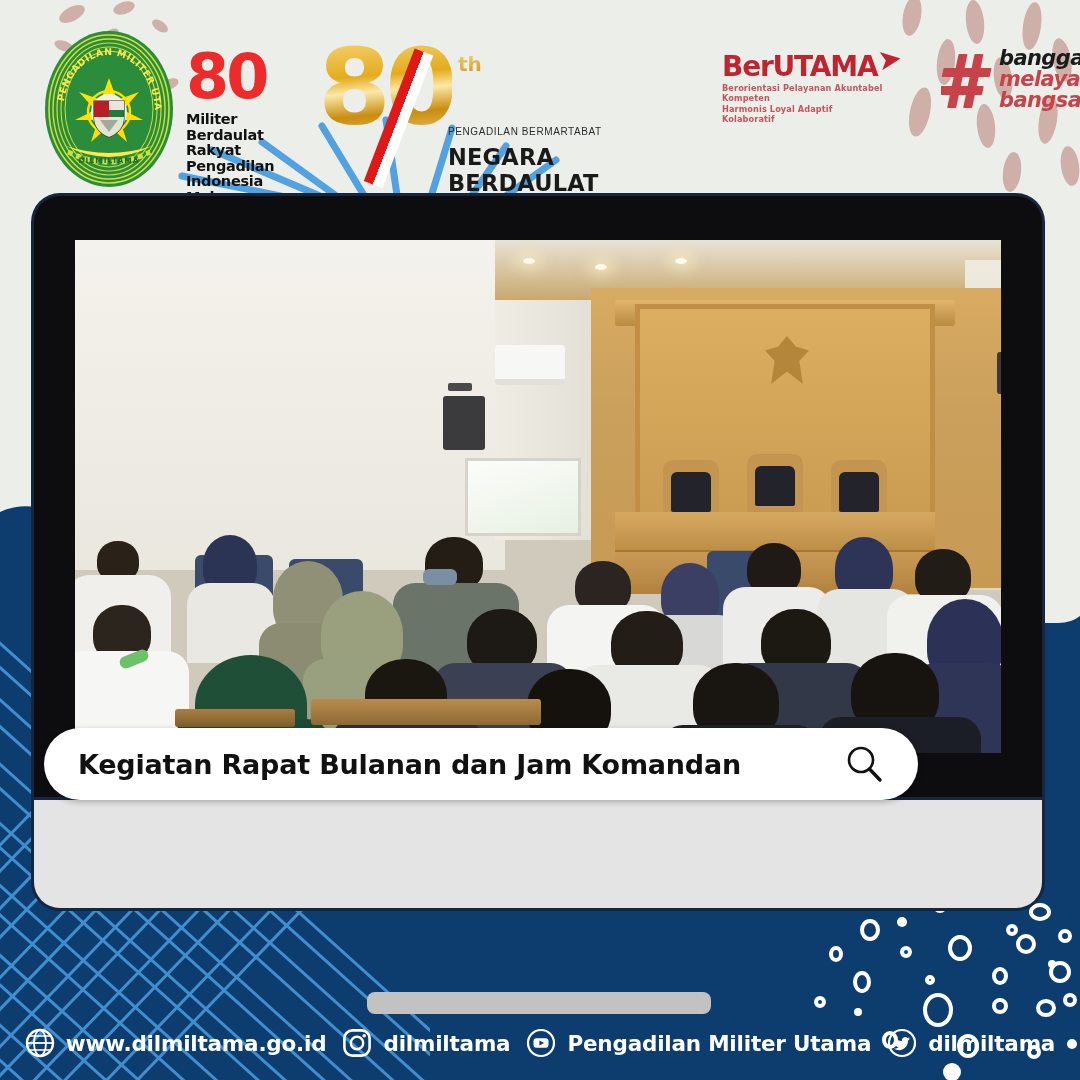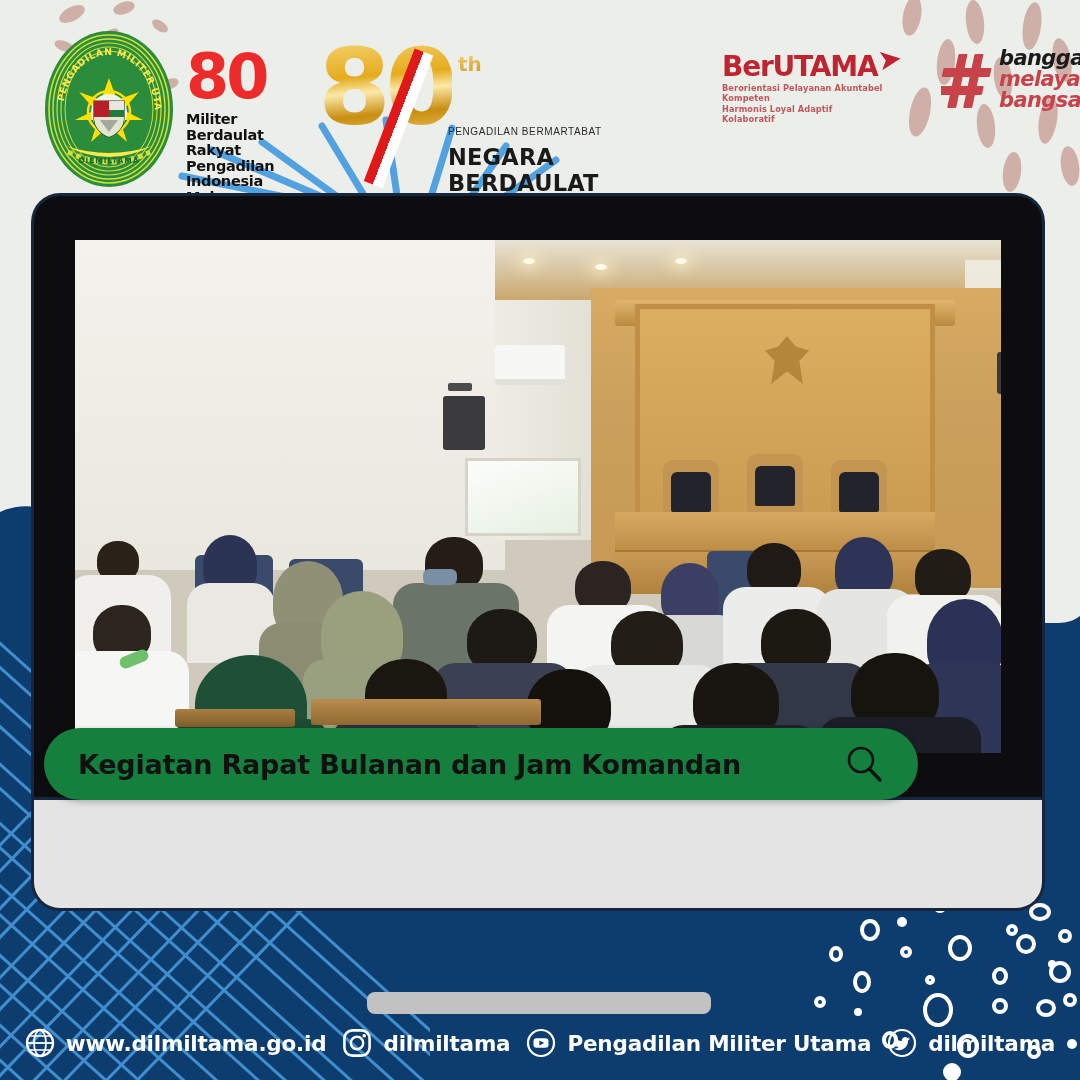--- a/index.html
+++ b/index.html
@@ -156,21 +156,21 @@
   
   .aud{position:absolute;bottom:0;left:0;width:926px;height:240px;}
   .p-head{position:absolute;border-radius:48% 48% 40% 40%;}
   .p-body{position:absolute;border-radius:22px 22px 0 0;}
   .hijab{position:absolute;border-radius:50% 50% 36% 36%;}
   .seatback{position:absolute;background:#3a4a6b;border-radius:6px;}
 
   
   .searchbar{
     position:absolute;left:44px;top:728px;width:874px;height:72px;
-    background:#15803d;border-radius:40px;z-index:12;
+    background:#ffffff;border-radius:40px;z-index:12;
     box-shadow:0 2px 6px rgba(0,0,0,.25);
     display:flex;align-items:center;justify-content:space-between;
     padding:0 34px 0 34px;box-sizing:border-box;
   }
   .search-text{
     font-family:"DejaVu Sans","Liberation Sans",sans-serif;
     font-weight:bold;font-size:27px;color:#111;letter-spacing:-0.2px;white-space:nowrap;
   }
   .mag{width:40px;height:40px;flex:none;}
 

